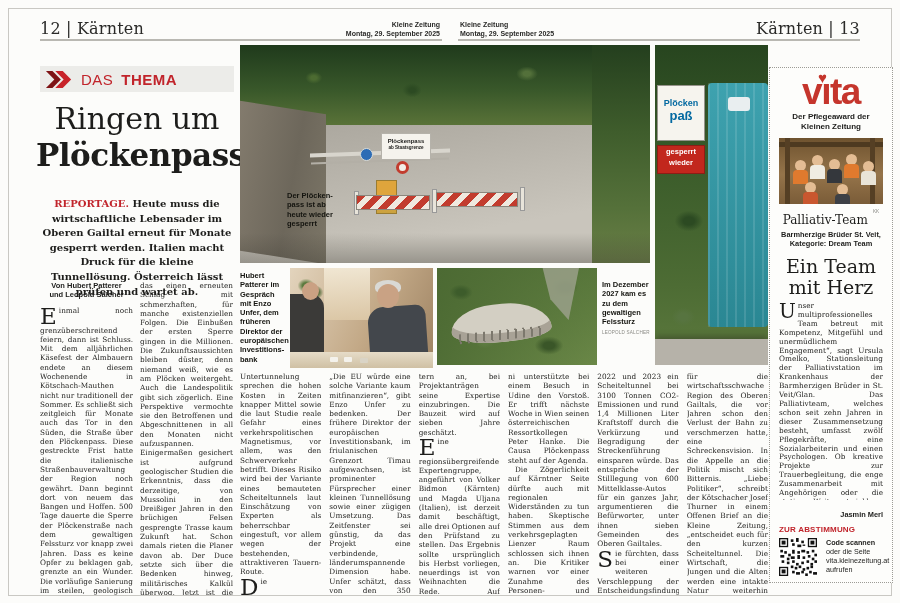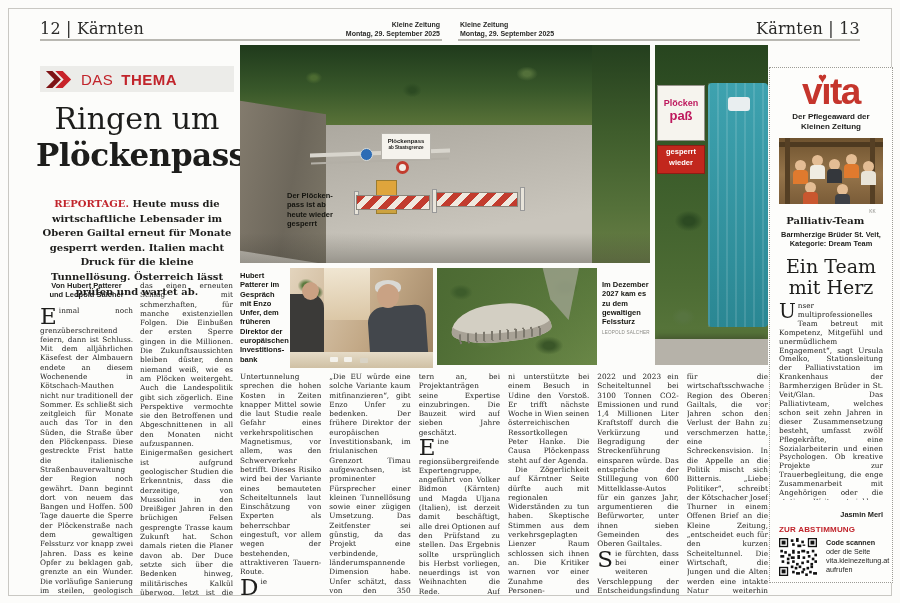--- a/index.html
+++ b/index.html
@@ -91,21 +91,21 @@
         background:radial-gradient(20px 14px at 20% 15%,#4f6e35 25%,transparent 65%),
                    radial-gradient(22px 16px at 30% 55%,#2c4a22 25%,transparent 65%),
                    radial-gradient(18px 14px at 25% 85%,#577440 25%,transparent 65%);}
   .teal{position:absolute;right:0;top:38px;width:60px;height:244px;border-radius:4px;
         background:linear-gradient(180deg,#3ea2af,#2a8793);}
   .teal:after{content:"";position:absolute;inset:0;
         background:repeating-linear-gradient(90deg,rgba(255,255,255,.12) 0 2px,transparent 2px 9px);}
   .teal-logo{position:absolute;right:18px;top:52px;width:22px;height:14px;border-radius:3px;background:#e9eef0;}
   .sign-pass{position:absolute;left:2px;top:40px;width:46px;height:54px;background:#f6f4ee;
         border:1px solid #96938b;text-align:center;font-family:"Liberation Sans",sans-serif;
-        font-weight:700;color:#be185d;}
+        font-weight:700;color:#0369a1;}
   .sign-pass .pl1{font-size:9px;line-height:12px;padding-top:11px;}
   .sign-pass .pl2{font-size:13px;line-height:14px;}
   .sign-closed{position:absolute;left:2px;top:100px;width:46px;height:27px;background:#c2271d;
         border:1px solid #8c1d15;text-align:center;color:#fff;font-family:"Liberation Sans",sans-serif;
         font-weight:700;}
   .sign-closed .cl{font-size:7.5px;line-height:11px;}
   .pass-road{position:absolute;left:0;bottom:0;width:100%;height:26px;background:#b6b2a9;
         box-shadow:0 -3px 6px rgba(40,40,30,.4);}
 
   .photo-interview{left:290px;top:268px;width:143px;height:100px;
@@ -150,21 +150,21 @@
   .vita-heart{position:absolute;left:39px;top:-5px;font-size:15px;line-height:15px;color:#c5352c;letter-spacing:0;}
   .vita-tag{margin-top:3px;text-align:center;font-family:"Liberation Sans",sans-serif;font-weight:700;
         font-size:8px;line-height:10px;color:#1d1d1b;}
   .vita-photo{position:relative;margin-top:6px;height:66px;overflow:hidden;
         background:linear-gradient(#6f532f,#95744a 55%,#7a5c38);}
   .vp-beam{position:absolute;left:0;top:4px;width:100%;height:5px;background:#4e3a20;}
   .vp-post{position:absolute;top:0;width:5px;height:100%;background:#553f24;}
   .vp-head{position:absolute;width:11px;height:11px;border-radius:50%;background:#e4bd94;}
   .vp-body{position:absolute;width:15px;height:14px;border-radius:4px 4px 0 0;}
   .vita-name-row{margin-top:5px;text-align:center;}
-  .vita-name{font-size:10px;font-weight:700;}
+  .vita-name{font-size:12px;font-weight:400;}
   .vita-kk{font-family:"Liberation Sans",sans-serif;font-size:4.8px;color:#8a8a85;vertical-align:top;}
   .vita-org{margin-top:2px;text-align:center;font-family:"Liberation Sans",sans-serif;font-weight:700;
         font-size:7.4px;line-height:9px;}
   .vita-head{margin-top:8px;text-align:center;font-size:19px;line-height:20.5px;font-weight:400;}
   .vita-body{margin-top:5px;font-size:7.3px;line-height:8.9px;text-align:justify;flex:1;overflow:hidden;}
   .vita-body .dc{font-size:20px;line-height:17px;}
   .vita-author{text-align:right;font-family:"Liberation Sans",sans-serif;font-weight:700;font-size:7.4px;margin-top:10px;}
   .vita-vote{margin-top:6px;color:#c1242b;font-family:"Liberation Sans",sans-serif;font-weight:800;font-size:8px;letter-spacing:.2px;}
   .vita-qr-row{display:flex;gap:9px;margin-top:4px;align-items:flex-start;}
   .vita-qr{flex:0 0 38px;}

